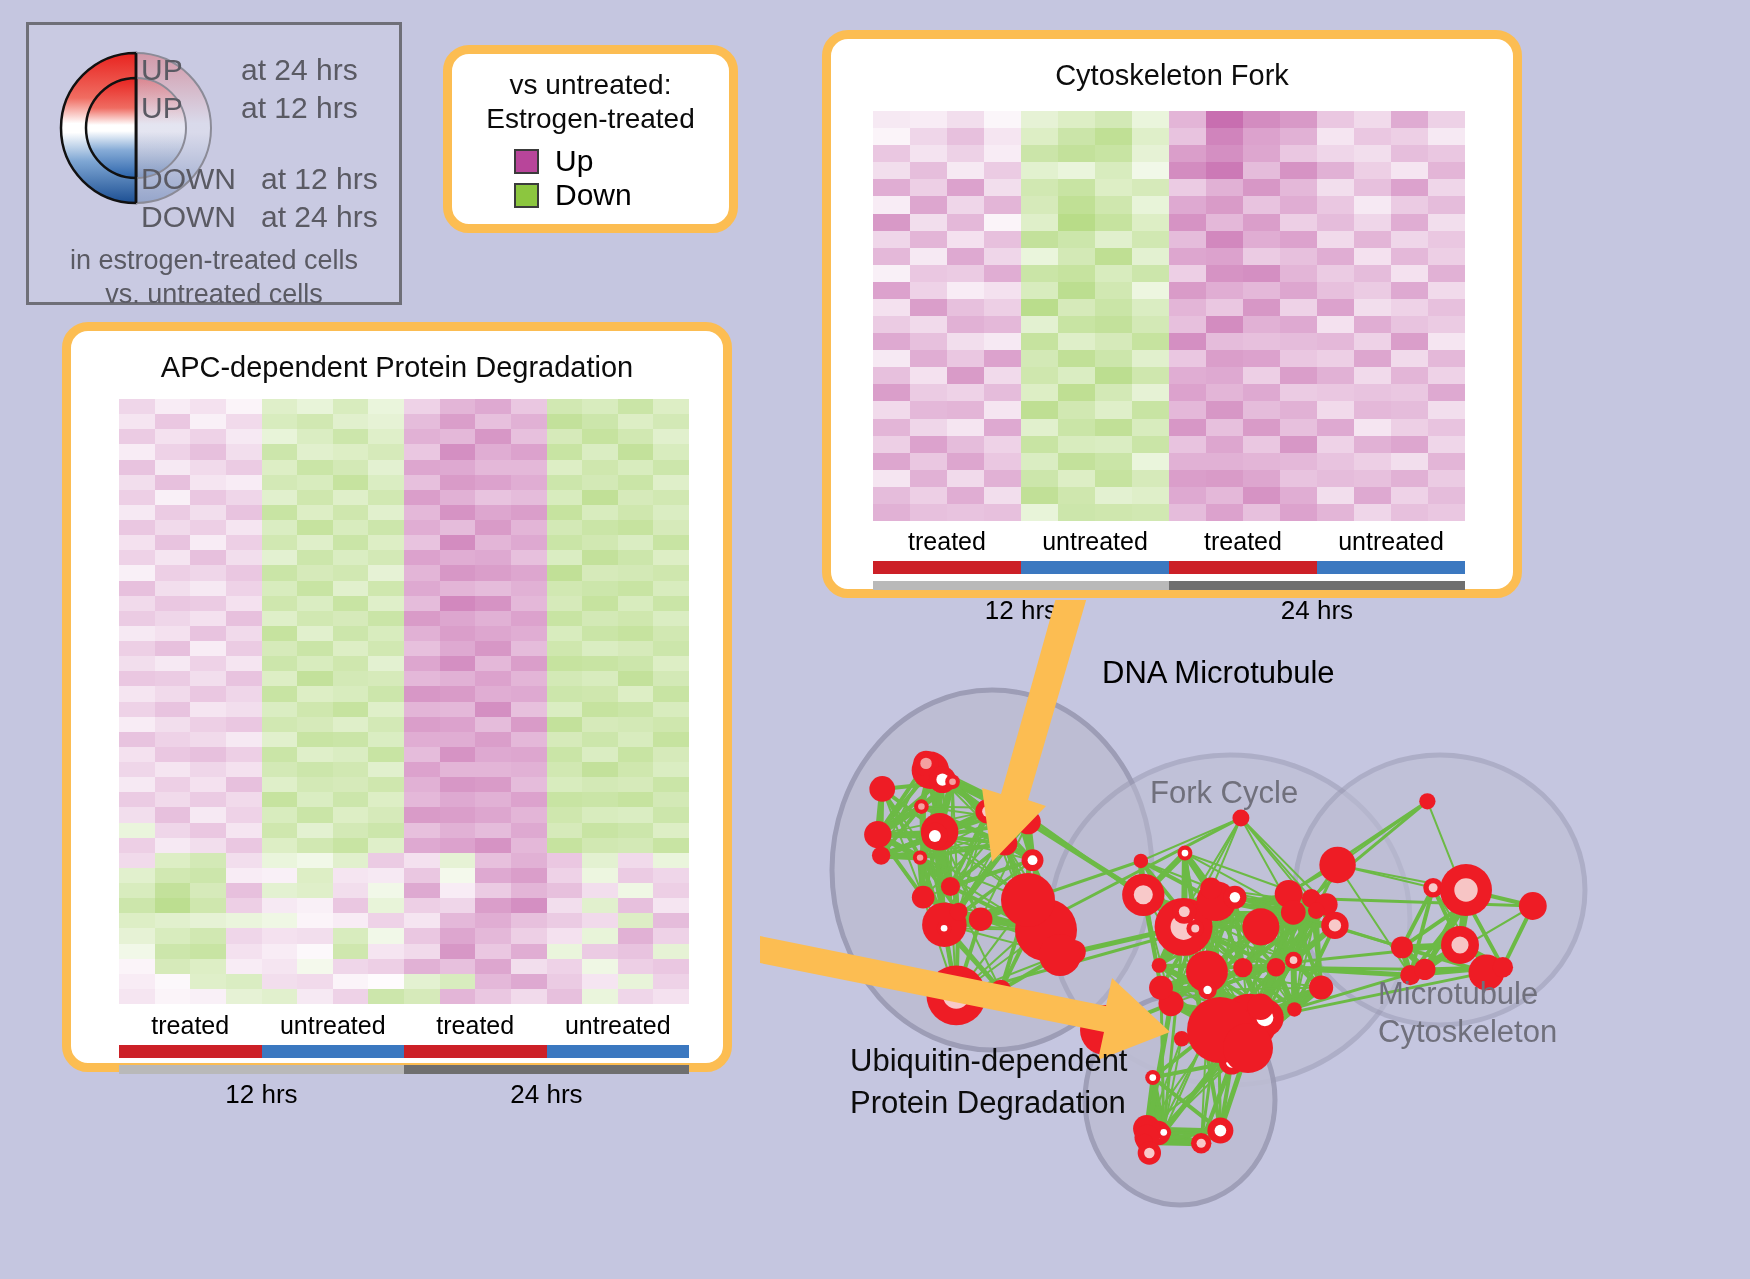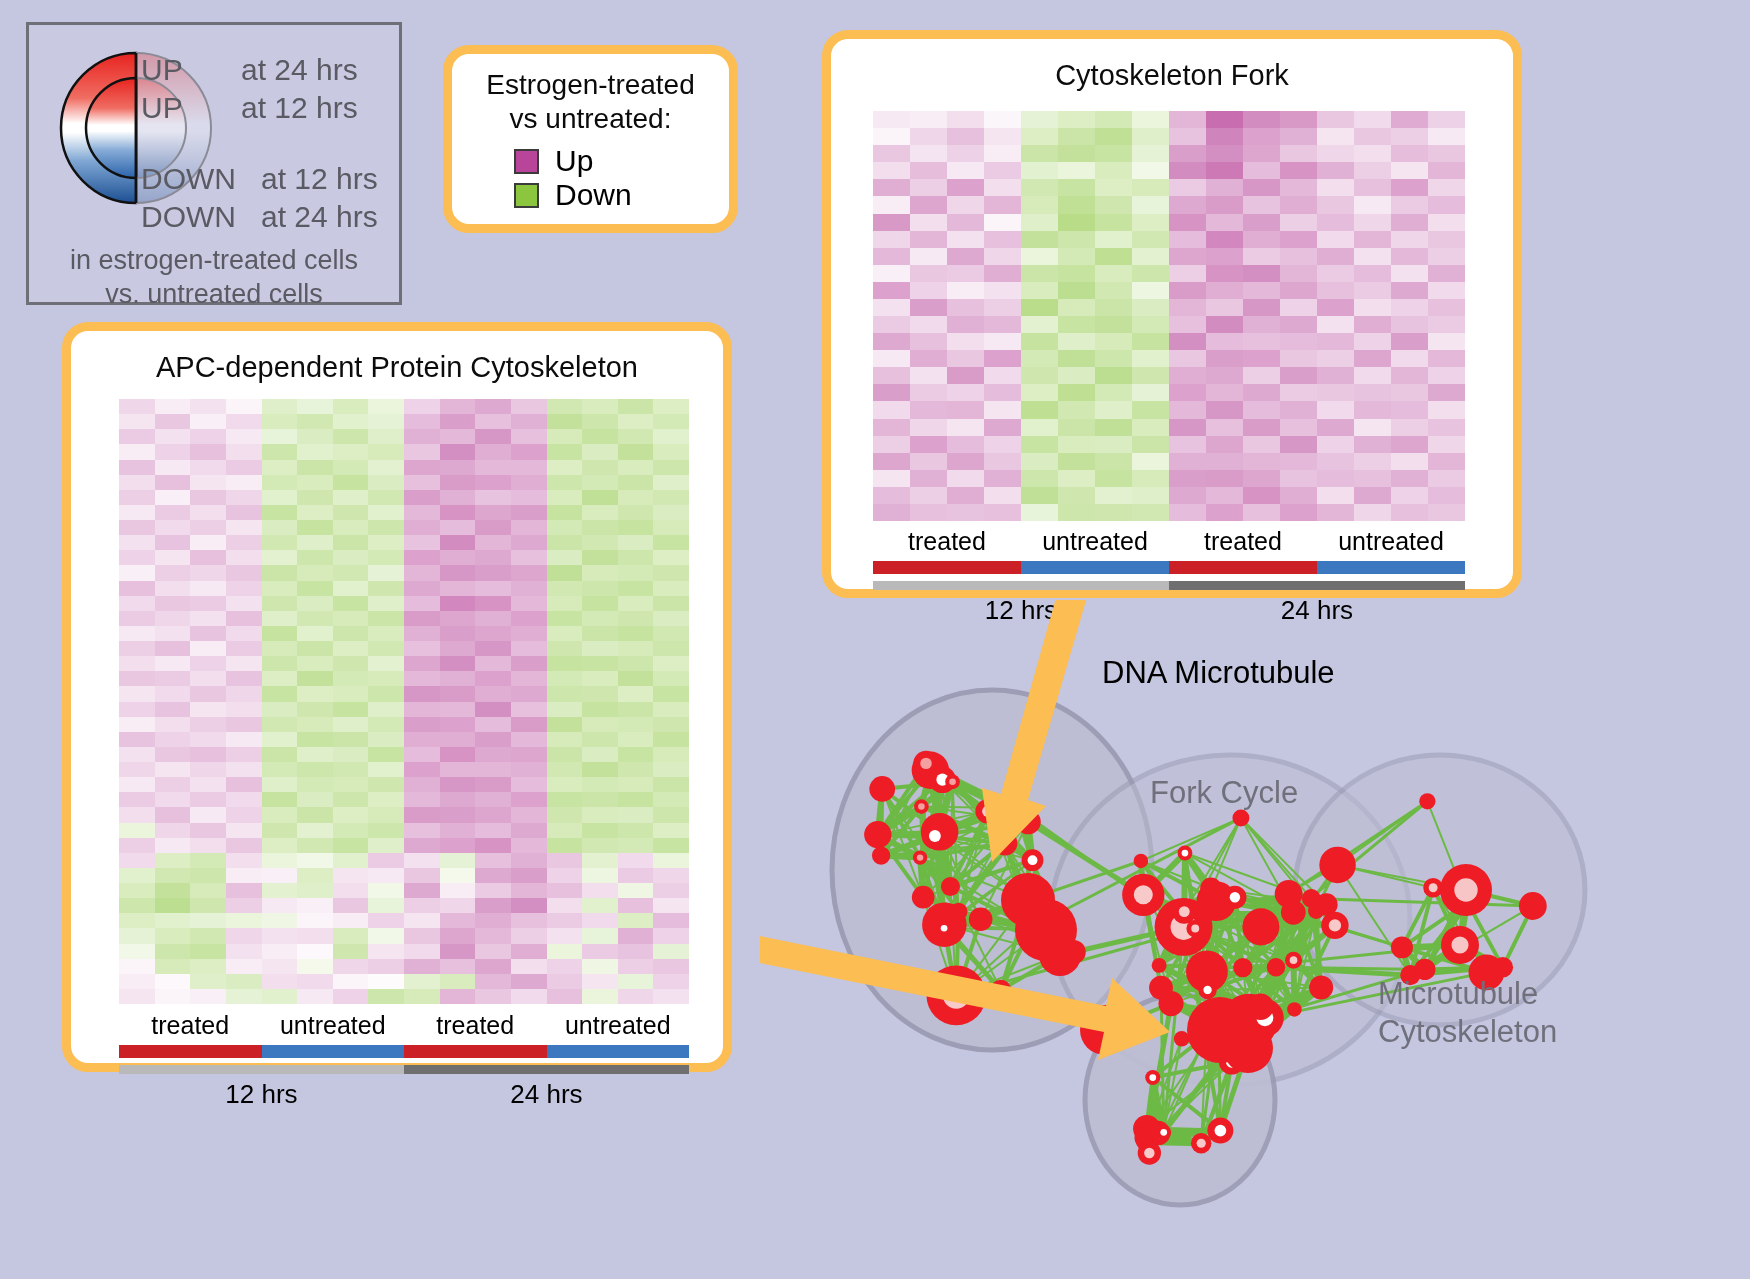--- a/index.html
+++ b/index.html
@@ -134,22 +134,22 @@
 
   <span class="ring-lbl" style="left:112px;top:175px;">DOWN</span>
   <span class="ring-lbl" style="left:232px;top:175px;">at 24 hrs</span>
 
   <div class="ring-foot" style="top:252px;">vs. untreated cells</div>
   <div class="ring-foot" style="top:218px;">in estrogen-treated cells</div>
 </div>
 
 <div class="abs panel" id="key-panel">
   <div class="key-head">
+    <div>vs untreated:</div>
     <div>Estrogen-treated</div>
-    <div>vs untreated:</div>
   </div>
   <div class="key-rows">
     <div class="key-row">
       <span class="swatch" id="sw-up" style="background: rgb(184, 69, 154);"></span>
       <span class="key-txt">Up</span>
     </div>
     <div class="key-row">
       <span class="swatch" id="sw-down" style="background: rgb(140, 198, 63);"></span>
       <span class="key-txt">Down</span>
     </div>
@@ -566,21 +566,21 @@
       <span style="background: rgb(111, 111, 111);"></span>
     </div>
 
   <div class="timelabels" style="left:42px;top:556px;width:592px;">
     <span>12 hrs</span>
     <span>24 hrs</span>
   </div>
 </div>
 
 <div class="abs panel" id="apc-panel">
-  <div class="panel-title" style="margin-top:20px;">APC-dependent Protein Cytoskeleton</div>
+  <div class="panel-title" style="margin-top:20px;">APC-dependent Protein Degradation</div>
 
   <div class="hm-wrap" style="left:48px;top:68px;width:570px;height:605px;">
     <div class="hm" id="hm-apc" style="grid-template-columns: repeat(16, 1fr); grid-template-rows: repeat(40, 1fr);">
         <div style="background: rgb(239, 214, 233);"></div>
         <div style="background: rgb(248, 236, 245);"></div>
         <div style="background: rgb(244, 225, 239);"></div>
         <div style="background: rgb(251, 244, 249);"></div>
         <div style="background: rgb(223, 239, 201);"></div>
         <div style="background: rgb(232, 244, 217);"></div>
         <div style="background: rgb(216, 236, 190);"></div>
@@ -2010,13 +2010,15 @@
     </g>
     <g>
       <path d="M-15,333 L346,406 L352,378 L410,432 L338,460 L344,432 L-20,359 Z" fill="#fcbd52"></path>
     </g>
   </svg>
 
   <div class="net-lbl" style="left:342px;top:55px;font-size:31px;">DNA Microtubule</div>
   <div class="net-lbl" style="left:390px;top:175px;font-size:31px;color:#70707c;">Fork Cycle</div>
   <div class="net-lbl" style="left:618px;top:375px;font-size:31px;color:#70707c;line-height:38px;">Microtubule
 Cytoskeleton</div>
+  <div class="net-lbl" style="left:90px;top:440px;font-size:31px;color:#0c0c0c;line-height:42px;">Ubiquitin-dependent
+Protein Degradation</div>
 </div>
 
 </body></html>

